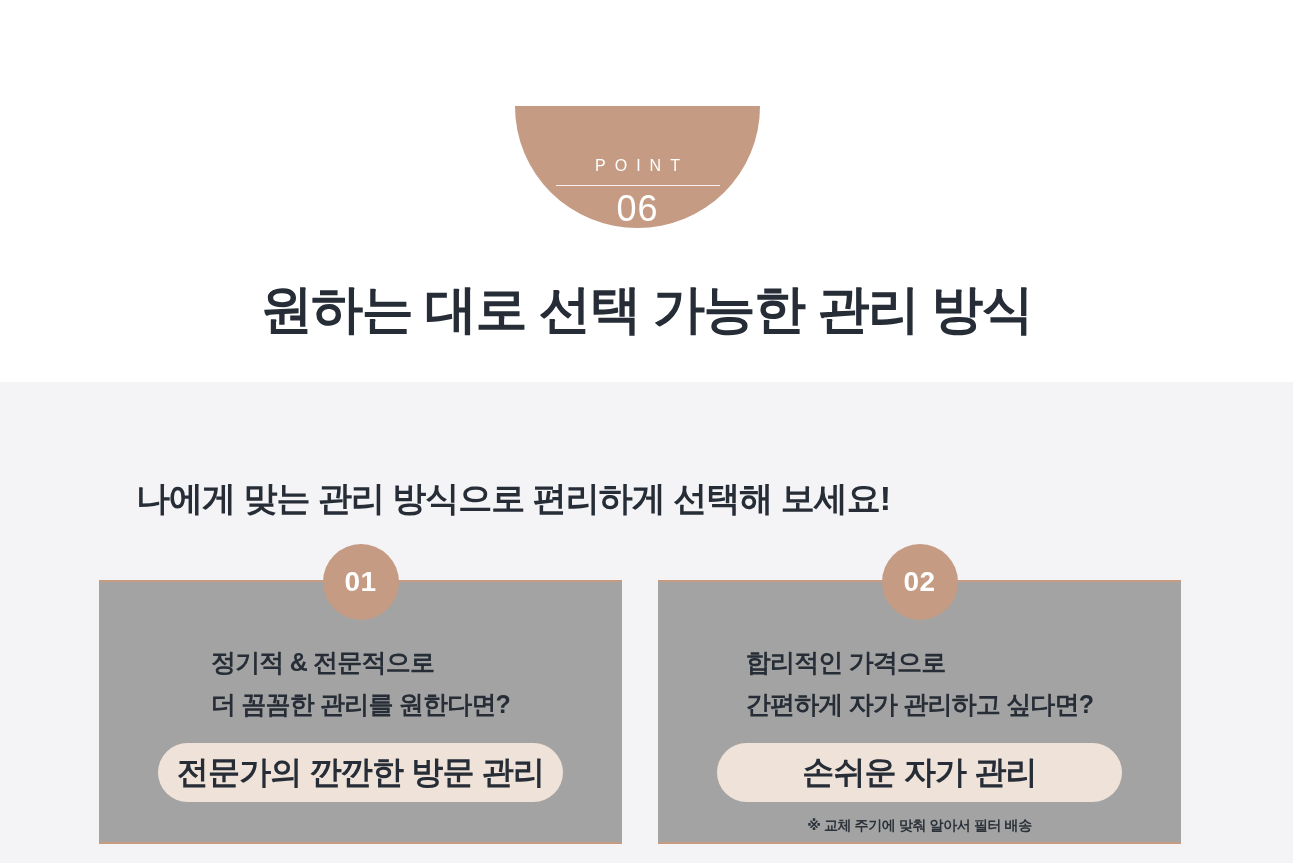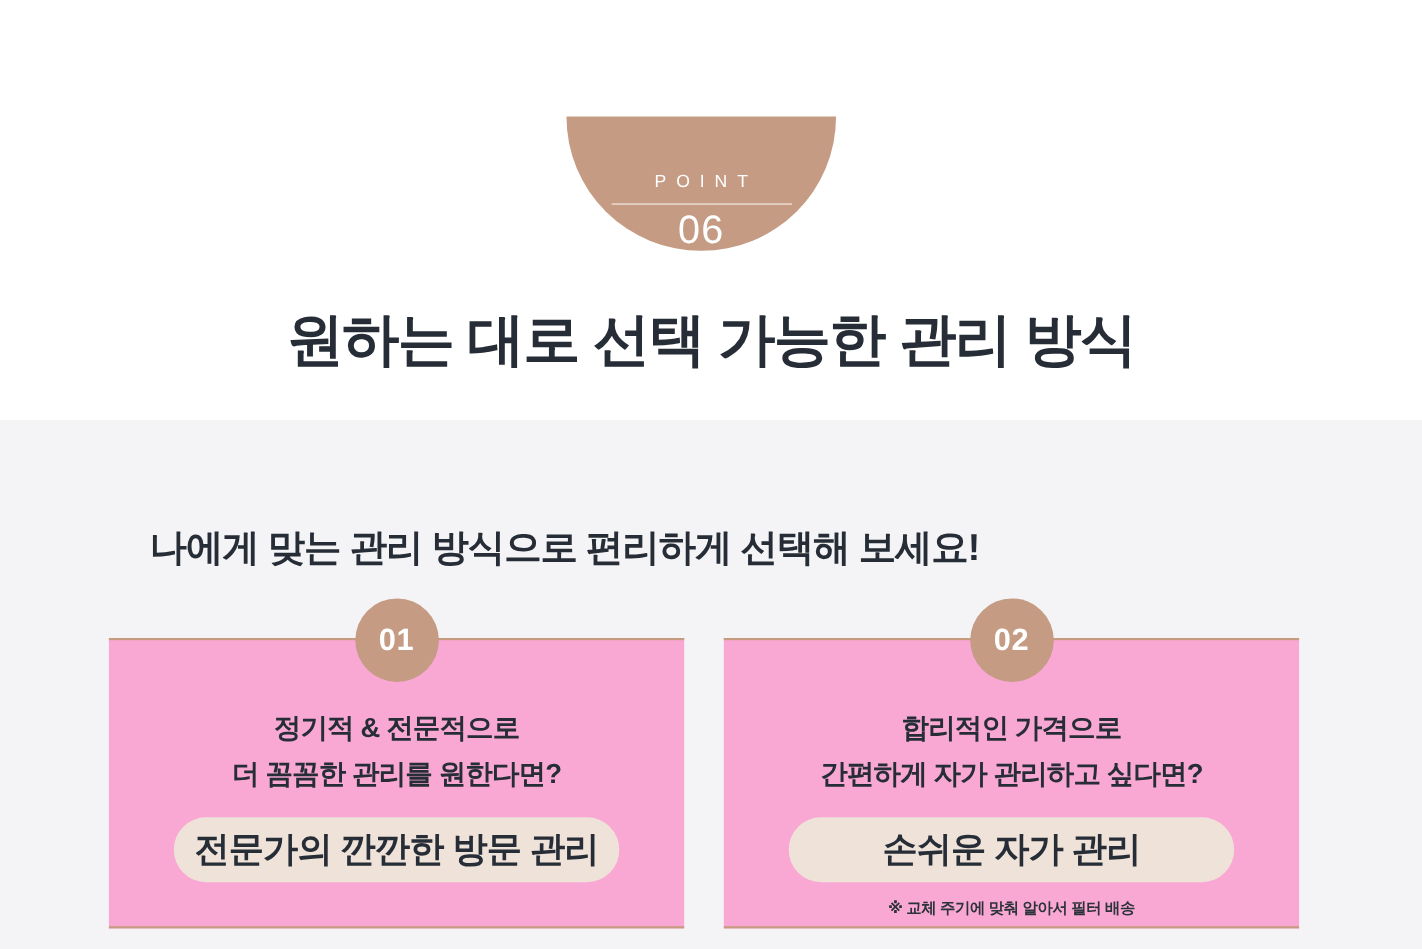--- a/index.html
+++ b/index.html
@@ -108,21 +108,21 @@
     line-height: 1.2;
     white-space: nowrap;
   }
 
   
   .card {
     position: absolute;
     top: 198px;           
     width: 523px;
     height: 264px;        
-    background: #f9a8d4;
+    background: #a3a3a3;
     border-top: 2px solid #c79b80;
     border-bottom: 2px solid #c79b80;
     box-sizing: border-box;
   }
   .card-1 { left: 99px; }
   .card-2 { left: 658px; }
 
   .card-badge {
     position: absolute;
     left: 50%;
@@ -147,21 +147,21 @@
     top: 0;
     width: 100%;
     height: 100%;
     display: flex;
     flex-direction: column;
     align-items: center;
   }
 
   .card-lead {
     margin-top: 59px;
-    text-align: center;
+    text-align: left;
     color: #262d36;
     font-size: 25px;
     font-weight: 700;
     line-height: 1.68;
     letter-spacing: -0.8px;
     white-space: nowrap;
   }
   .card-lead .lead-line { display: block; }
 
   .pill {

